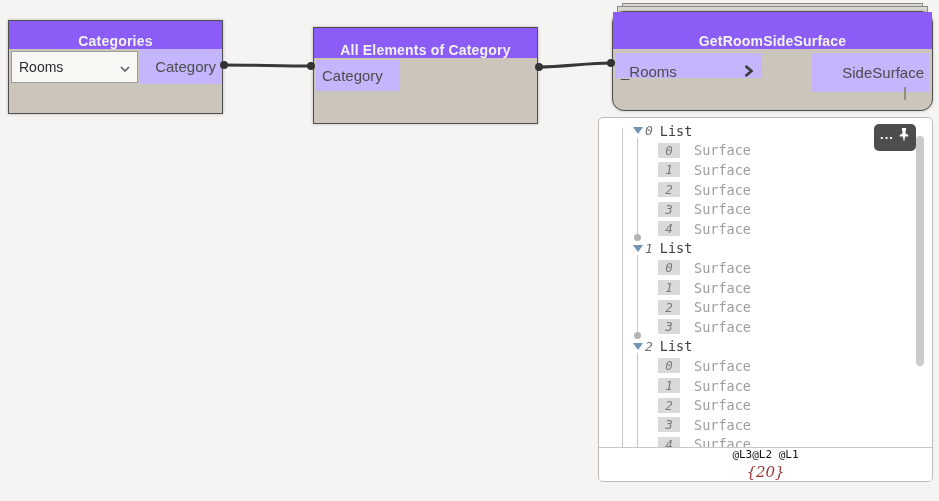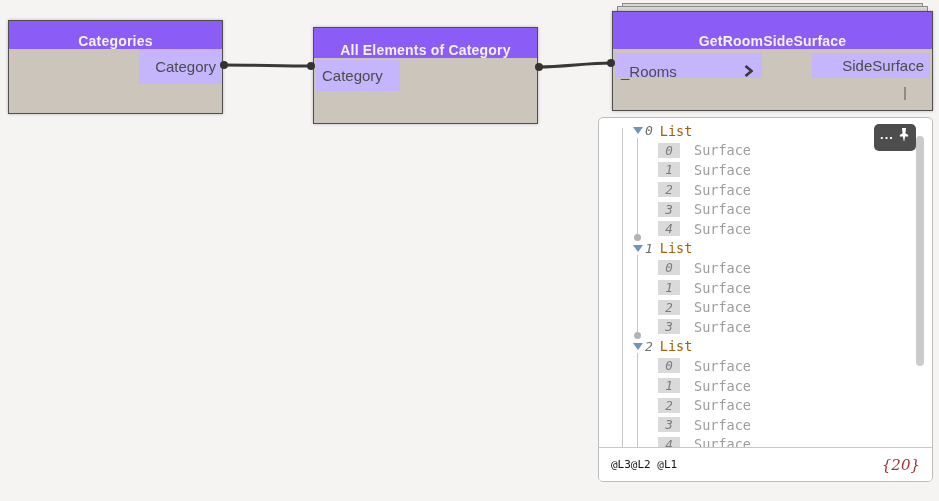--- a/index.html
+++ b/index.html
@@ -24,67 +24,75 @@
   .node-categories .port.out{right:0;top:28px;width:83px;height:35px;}
 
   .node-allelements{left:313px;top:27px;width:225px;height:97px;}
   .node-allelements .node-header{height:30px;}
   .node-allelements .port.in{left:2px;top:32px;width:84px;height:31px;}
   .node-allelements .port.out{right:1px;top:32px;width:86px;height:31px;}
 
   .stack-layer{position:absolute;background:#dbd8d2;border:1px solid #8a8a8a;box-sizing:border-box;}
   .stack-back{left:622px;top:3px;width:301px;height:9px;}
   .stack-mid{left:617px;top:6px;width:311px;height:9px;}
-  .node-getroom{left:612px;top:11px;width:321px;height:100px;}
+  .node-getroom{left:612px;top:11px;width:321px;height:100px;border-radius:12px;}
   .node-getroom .node-header{height:37px;}
   .node-getroom .port.in{left:2px;top:41px;width:147px;height:25px;justify-content:space-between;padding:12px 9px 0 6px;}
-  .node-getroom .port.out{right:2px;top:41px;width:118px;height:25px;}
+  .node-getroom .port.out{right:2px;top:41px;width:118px;height:39px;}
   .caret-bar{position:absolute;right:26px;bottom:10px;width:2px;height:13px;background:#918b83;}
 
   
   .wires{position:absolute;left:0;top:0;pointer-events:none;}
 
   
   .bubble{position:absolute;left:598px;top:117px;width:335px;height:365px;background:#ffffff;
         border:1px solid #bcbcbc;border-radius:5px;box-sizing:border-box;overflow:hidden;}
   .tree-area{position:absolute;left:0;top:0;right:0;bottom:34px;overflow:hidden;padding-top:3px;box-sizing:border-box;}
   .root-line{position:absolute;left:23px;top:10px;bottom:0;width:1px;background:#c6c6c6;}
   .tree-row{height:19.6px;display:flex;align-items:center;font-family:"DejaVu Sans Mono",monospace;}
   .expander{margin-left:34px;width:0;height:0;border-left:5px solid transparent;
         border-right:5px solid transparent;border-top:7px solid #6f94b4;cursor:pointer;}
   .list-idx{margin-left:2px;font-style:italic;font-size:13px;color:#6e6e6e;}
-  .list-label{margin-left:7px;font-size:13.5px;color:#a16207;}
+  .list-label{margin-left:7px;font-size:13.5px;color:#404040;}
   .tree-items{position:relative;}
   .tree-items::before{content:"";position:absolute;left:38px;top:-3px;bottom:5px;width:1px;background:#c6c6c6;}
   .tree-items::after{content:"";position:absolute;left:35px;bottom:-2px;width:7px;height:7px;
         border-radius:50%;background:#b3b3b3;}
   .idx-box{margin-left:59px;width:22px;height:15px;background:#dadada;color:#7b7b7b;
         font-style:italic;font-size:12.5px;line-height:15px;text-align:center;}
   .item-val{margin-left:14px;font-size:13.5px;color:#9c9c9c;}
 
   .scroll-thumb{position:absolute;right:8px;top:18px;width:8px;height:230px;background:#cbcbcb;
         border-radius:4px;cursor:pointer;}
   .bubble-btn{position:absolute;right:16px;top:6px;width:42px;height:27px;background:#4d4d4d;
         border-radius:5px;display:flex;align-items:center;justify-content:center;gap:4px;cursor:pointer;}
   .dots{color:#ffffff;font-size:13px;font-weight:bold;letter-spacing:1px;line-height:10px;margin-top:-6px;}
 
   .bubble-footer{position:absolute;left:0;right:0;bottom:0;height:34px;background:#ffffff;
         border-top:1px solid #c9c9c9;display:flex;align-items:center;justify-content:space-between;
-        padding:0 12px;box-sizing:border-box;}
+        padding:0 12px;box-sizing:border-box;flex-direction:column;}
   .lacing{font-family:"DejaVu Sans Mono",monospace;font-size:11px;color:#14141e;}
   .count-badge{font-family:"DejaVu Serif",serif;font-style:italic;font-size:15px;color:#9b3535;}
 </style>
 </head>
 <body>
 
 <div class="canvas">
 
   <div class="node node-categories">
     <div class="node-header">
       <span>Categories</span>
+    </div>
+    <div class="dropdown">
+      <span>Rooms</span>
+      <span>
+        <svg width="10" height="6" viewBox="0 0 10 6">
+            <polyline points="1,1 5,5 9,1" stroke="#555555" stroke-width="1.5" fill="none"></polyline>
+          </svg>
+      </span>
     </div>
     <div class="port out">
       <span>Category</span>
     </div>
   </div>
 
   <div class="node node-allelements">
     <div class="node-header">
       <span>All Elements of Category</span>
     </div>

